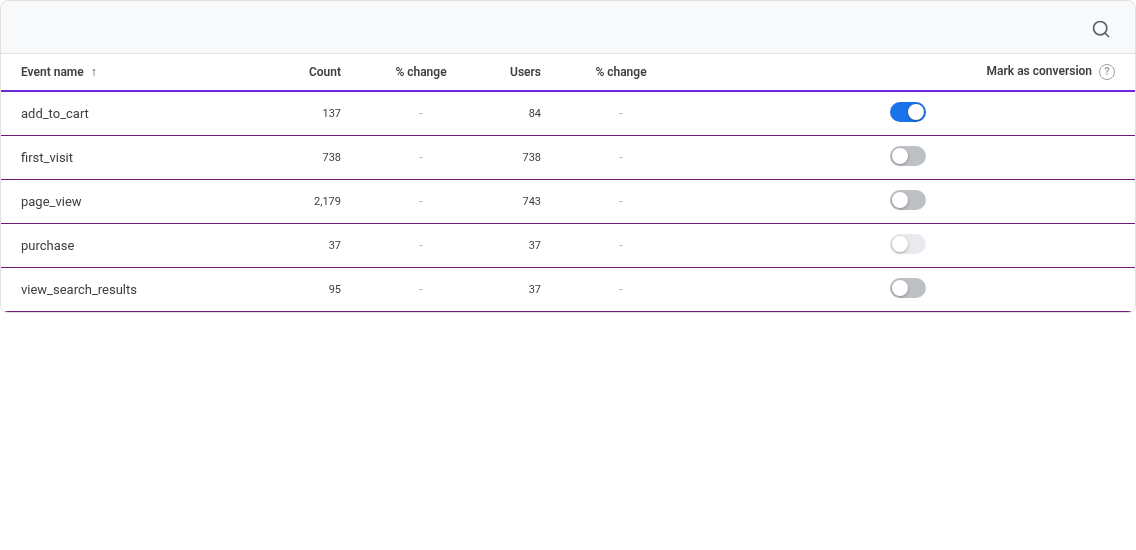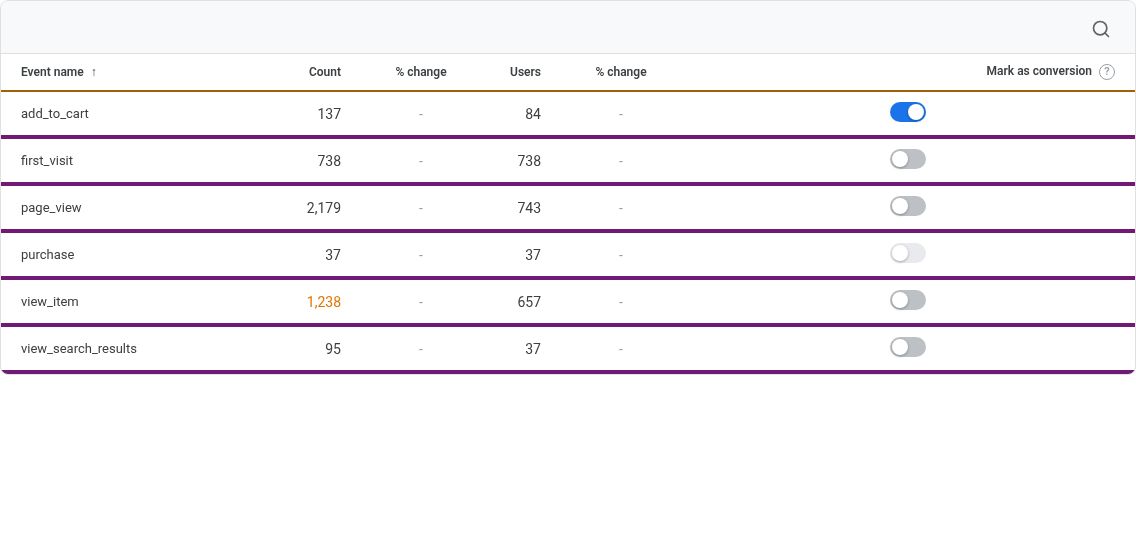--- a/index.html
+++ b/index.html
@@ -36,44 +36,44 @@
       border: none;
       padding: 4px;
       display: flex;
       align-items: center;
     }
     table {
       width: 100%;
       border-collapse: collapse;
     }
     thead tr {
-      border-bottom: 2px solid #a16207;
+      border-bottom: 2px solid #6d28d9;
     }
     thead th {
       padding: 10px 20px;
       font-size: 12px;
       font-weight: 600;
       color: #3c4043;
       text-align: left;
       background: #fff;
       white-space: nowrap;
     }
     thead th.num {
       text-align: right;
     }
     thead th.center {
       text-align: center;
     }
     tbody tr {
-      border-bottom: 4px solid #701a75;
+      border-bottom: 1px solid #701a75;
       margin-left: 25px;
     }
     tbody td {
       padding: 10px 20px;
-      font-size: 14px;
+      font-size: 11px;
       color: #3c4043;
     }
     tbody td.num {
       text-align: right;
     }
     tbody td.center {
       text-align: center;
       color: #9aa0a6;
     }
     tbody td.event-name {
@@ -225,32 +225,20 @@
           <td class="center">-</td>
           <td class="num">37</td>
           <td class="center">-</td>
           <td style="text-align: right;"><div class="toggle">
               <div class="toggle-switch off-light">
                 <div class="toggle-knob"></div>
               </div>
             </div></td>
         </tr>
         <tr>
-          <td class="event-name">view_item</td>
-          <td class="count-orange">1,238</td>
-          <td class="center">-</td>
-          <td class="num">657</td>
-          <td class="center">-</td>
-          <td style="text-align: right;"><div class="toggle">
-              <div class="toggle-switch off">
-                <div class="toggle-knob"></div>
-              </div>
-            </div></td>
-        </tr>
-        <tr>
           <td class="event-name">view_search_results</td>
           <td class="num">95</td>
           <td class="center">-</td>
           <td class="num">37</td>
           <td class="center">-</td>
           <td style="text-align: right;"><div class="toggle">
               <div class="toggle-switch off">
                 <div class="toggle-knob"></div>
               </div>
             </div></td>

